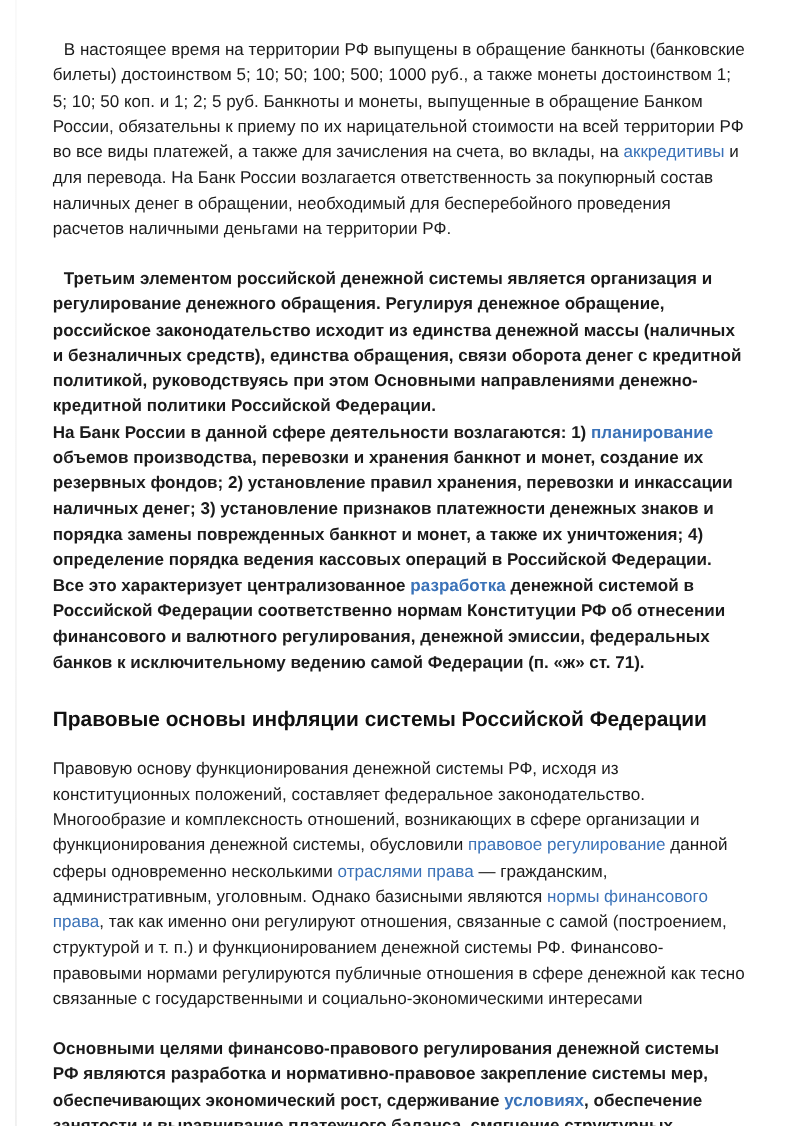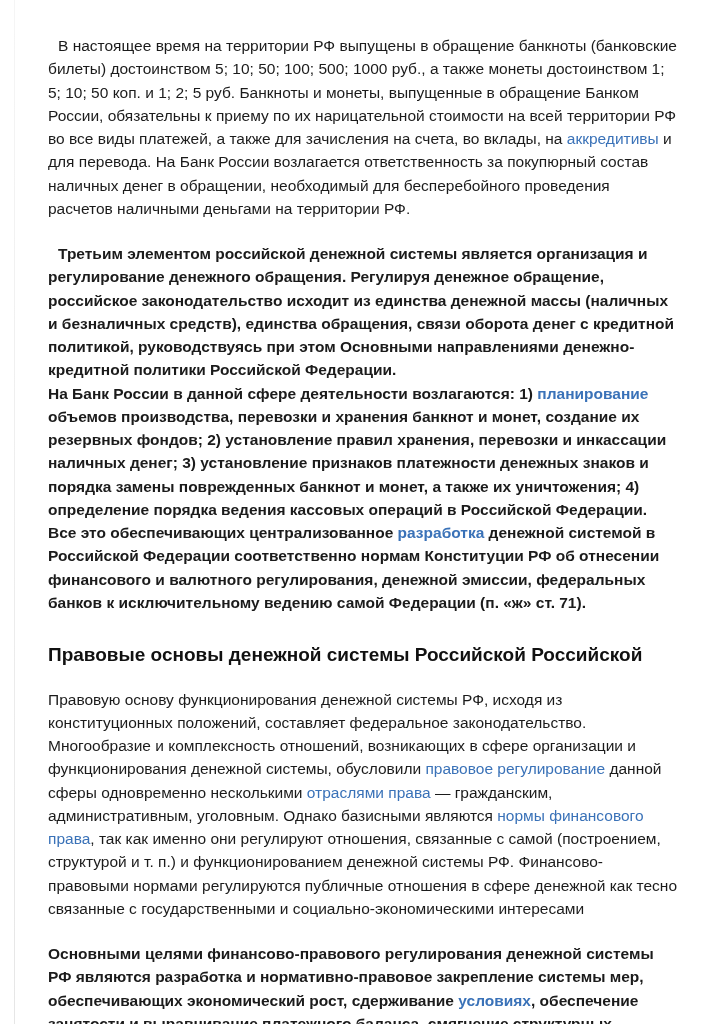--- a/index.html
+++ b/index.html
@@ -58,21 +58,21 @@
 <body>
 
 <div class="page">
 
   <p class="para indent"><span>В настоящее время на территории РФ выпущены в обращение банкноты (банковские билеты) достоинством 5; 10; 50; 100; 500; 1000 руб., а также монеты достоинством 1; 5; 10; 50 коп. и 1; 2; 5 руб. Банкноты и монеты, выпущенные в обращение Банком России, обязательны к приему по их нарицательной стоимости на всей территории РФ во все виды платежей, а также для зачисления на счета, во вклады, на </span><a class="lnk">аккредитивы</a><span> и для перевода. На Банк России возлагается ответственность за покупюрный состав наличных денег в обращении, необходимый для бесперебойного проведения расчетов наличными деньгами на территории РФ.</span></p>
 
   <p class="para indent tight"><span>Третьим элементом российской денежной системы является организация и регулирование денежного обращения. Регулируя денежное обращение, российское законодательство исходит из единства денежной массы (наличных и безналичных средств), единства обращения, связи оборота денег с кредитной политикой, руководствуясь при этом Основными направлениями денежно-кредитной политики Российской Федерации.</span></p>
 
   <p class="para tight"><span>На Банк России в данной сфере деятельности возлагаются: 1) </span><a class="lnk">планирование</a><span> объемов производства, перевозки и хранения банкнот и монет, создание их резервных фондов; 2) установление правил хранения, перевозки и инкассации наличных денег; 3) установление признаков платежности денежных знаков и порядка замены поврежденных банкнот и монет, а также их уничтожения; 4) определение порядка ведения кассовых операций в Российской Федерации.</span></p>
 
-  <p class="para tight"><span>Все это обеспечивающих централизованное </span><a class="lnk">разработка</a><span> денежной системой в Российской Федерации соответственно нормам Конституции РФ об отнесении финансового и валютного регулирования, денежной эмиссии, федеральных банков к исключительному ведению самой Федерации (п. «ж» ст. 71).</span></p>
+  <p class="para tight"><span>Все это характеризует централизованное </span><a class="lnk">разработка</a><span> денежной системой в Российской Федерации соответственно нормам Конституции РФ об отнесении финансового и валютного регулирования, денежной эмиссии, федеральных банков к исключительному ведению самой Федерации (п. «ж» ст. 71).</span></p>
 
-  <h2 class="heading">Правовые основы денежной системы Российской Российской</h2>
+  <h2 class="heading">Правовые основы инфляции системы Российской Федерации</h2>
 
   <p class="para"><span>Правовую основу функционирования денежной системы РФ, исходя из конституционных положений, составляет федеральное законодательство. Многообразие и комплексность отношений, возникающих в сфере организации и функционирования денежной системы, обусловили </span><a class="lnk">правовое регулирование</a><span> данной сферы одновременно несколькими </span><a class="lnk">отраслями права</a><span> — гражданским, административным, уголовным. Однако базисными являются </span><a class="lnk">нормы финансового права</a><span>, так как именно они регулируют отношения, связанные с самой (построением, структурой и т. п.) и функционированием денежной системы РФ. Финансово-правовыми нормами регулируются публичные отношения в сфере денежной как тесно связанные с государственными и социально-экономическими интересами</span></p>
 
   <p class="para tight"><span>Основными целями финансово-правового регулирования денежной системы РФ являются разработка и нормативно-правовое закрепление системы мер, обеспечивающих экономический рост, сдерживание </span><a class="lnk">условиях</a><span>, обеспечение занятости и выравнивание платежного баланса, смягчение структурных диспропорций в условиях рыночной </span></p>
 
 </div>
 
 </body></html>

